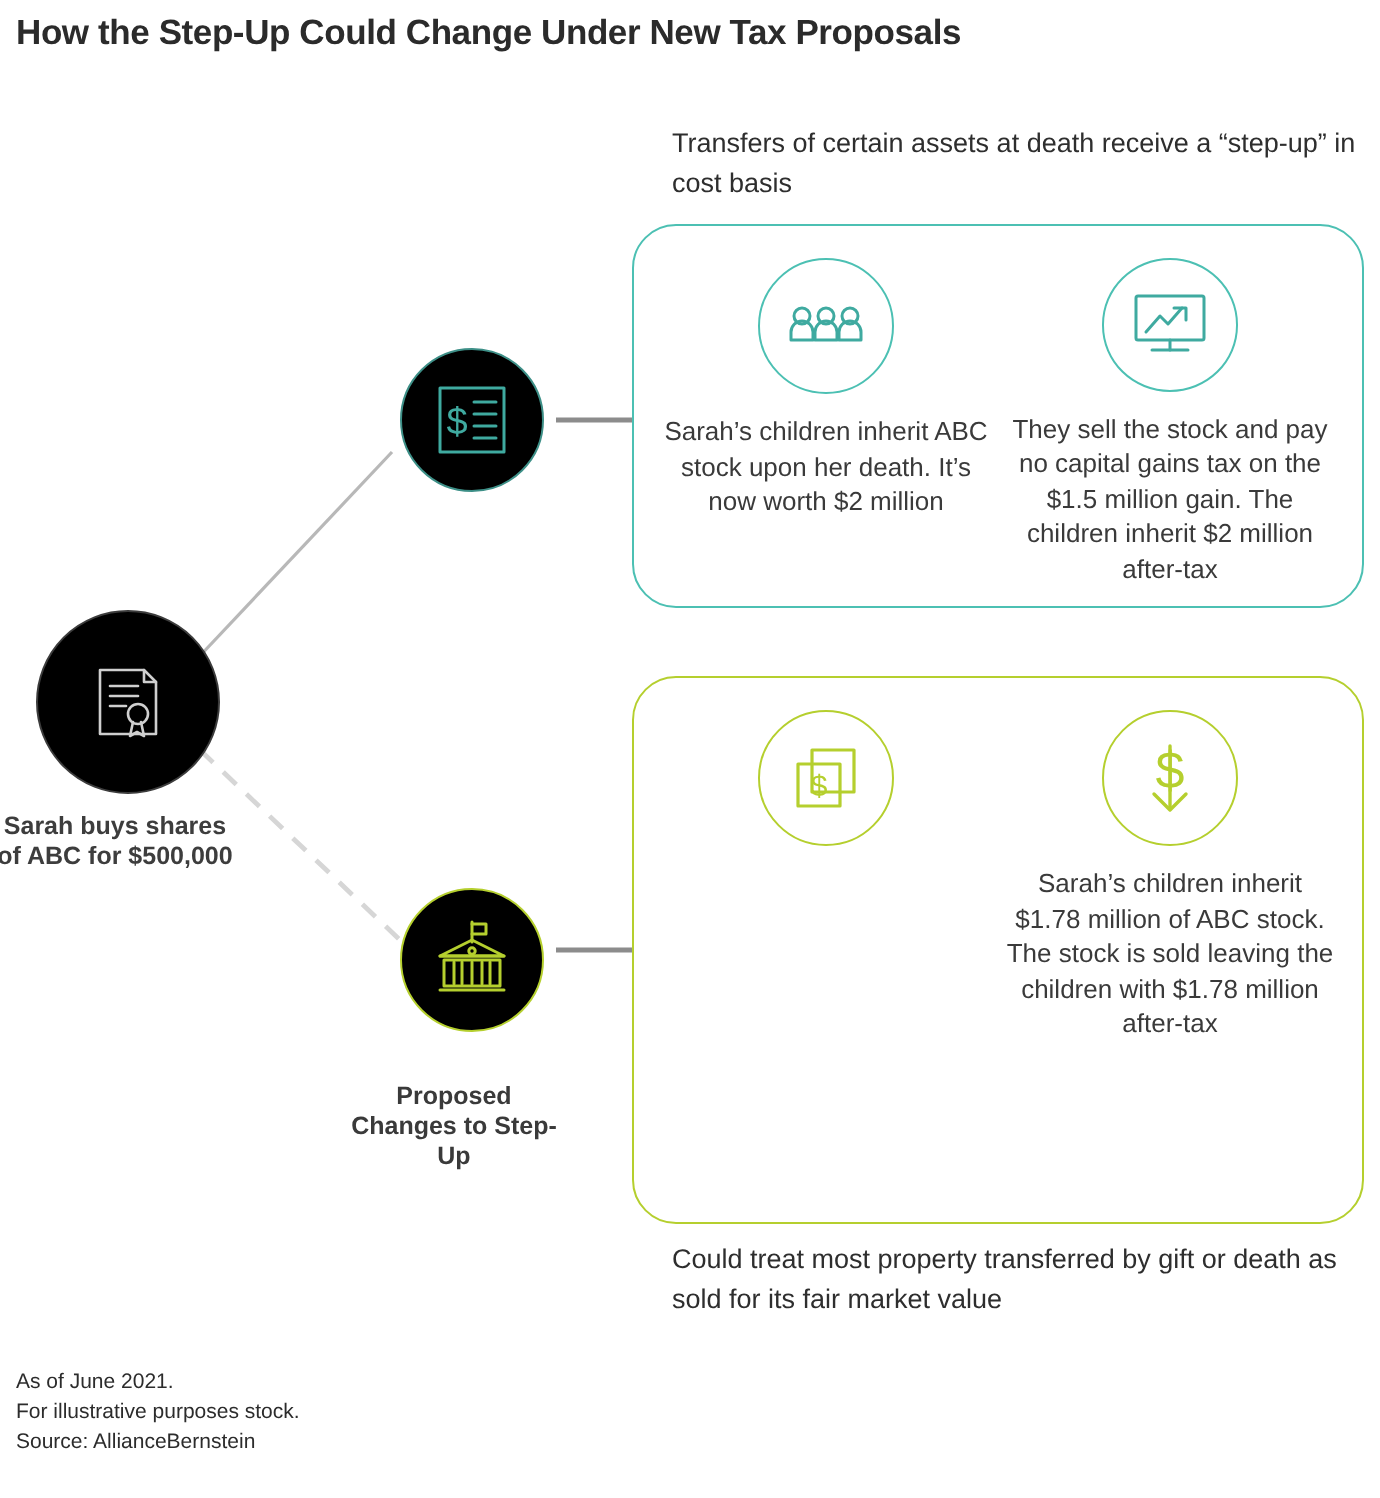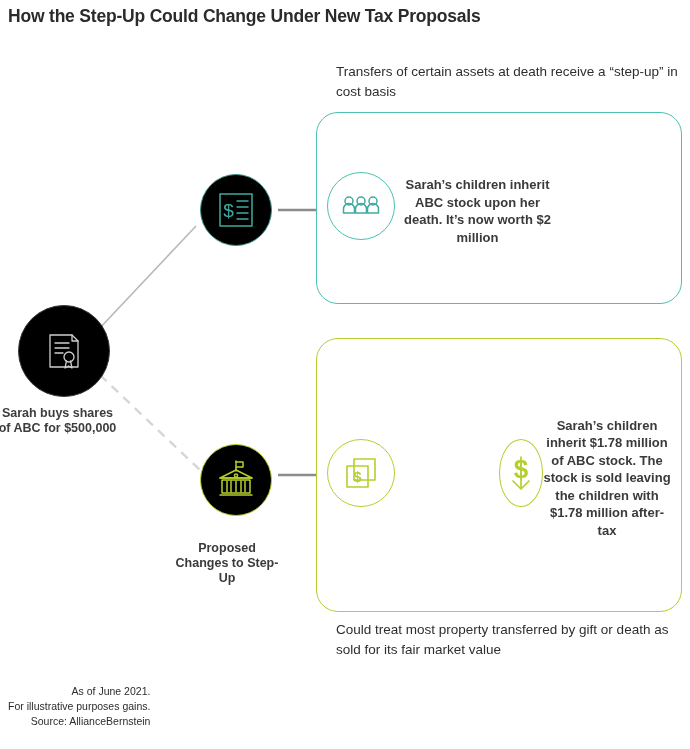--- a/index.html
+++ b/index.html
@@ -51,36 +51,36 @@
 
   .panel-caption {
     position: absolute; font-size: 13.5px; line-height: 20px; color: #2e2e2e;
     width: 360px; left: 336px;
   }
   #caption-top { top: 62px; }
   #caption-bottom { top: 620px; }
 
   
   .cols { display:flex; width:100%; height:100%; padding: 16px 10px 10px 10px; }
-  .col { flex: 1; display:flex; align-items:center;font-weight:bold; }
+  .col { flex: 1; display:flex; flex-direction:column; align-items:center; }
   .col-icon {
     width: 68px; height: 68px; border-radius: 50%;
     display:flex; align-items:center; justify-content:center;
     margin-bottom: 10px;
   }
   .teal .col-icon { border: 1.5px solid #4cc0b3; }
   .lime .col-icon { border: 1.5px solid #b5cf2e; }
   .col-text {
     text-align:center; font-size: 13px; line-height: 17.5px;
     color: #3a3a3a; max-width: 165px;
   }
 
   
   .footer { position:absolute; left: 8px; top: 684px; }
-  .footer div { font-size: 10.5px; line-height: 15px; color: #2c2c2c; text-align: right; }
+  .footer div { font-size: 10.5px; line-height: 15px; color: #2c2c2c; }
 
   svg { display:block; }
 </style>
 </head>
 <body>
 
 <div id="stage">
 
   <div class="title">How the Step-Up Could Change Under New Tax Proposals</div>
 
@@ -155,20 +155,32 @@
             <circle cx="9" cy="16" r="4"></circle>
             <path d="M3.5 28 v-4 a5.5 5.5 0 0 1 11 0 v4 Z"></path>
             <circle cx="21" cy="16" r="4"></circle>
             <path d="M15.5 28 v-4 a5.5 5.5 0 0 1 11 0 v4 Z"></path>
             <circle cx="33" cy="16" r="4"></circle>
             <path d="M27.5 28 v-4 a5.5 5.5 0 0 1 11 0 v4 Z"></path>
           </svg>
         </div>
         <div class="col-text">Sarah’s children inherit ABC stock upon her death. It’s now worth $2 million</div>
       </div>
+      <div class="col">
+        <div class="col-icon">
+          <svg width="42" height="42" viewBox="0 0 42 42" fill="none" stroke="#3faaa0" stroke-width="1.5" stroke-linecap="round" stroke-linejoin="round">
+            <rect x="4" y="7" width="34" height="22" rx="1"></rect>
+            <path d="M9 25 l7-8 4 4 7-8"></path>
+            <path d="M23 13 h6 v6"></path>
+            <line x1="21" y1="29" x2="21" y2="34"></line>
+            <line x1="12" y1="34" x2="30" y2="34"></line>
+          </svg>
+        </div>
+        <div class="col-text">They sell the stock and pay no capital gains tax on the $1.5 million gain. The children inherit $2 million after-tax</div>
+      </div>
     </div>
   </div>
 
   <div class="panel lime" id="panel-proposed">
     <div class="cols">
       <div class="col">
         <div class="col-icon">
           <svg width="42" height="42" viewBox="0 0 42 42" fill="none" stroke="#b5cf2e" stroke-width="1.6" stroke-linecap="round" stroke-linejoin="round">
             <rect x="14" y="7" width="21" height="21"></rect>
             <rect x="7" y="14" width="21" height="21"></rect>
@@ -186,17 +198,17 @@
         </div>
         <div class="col-text">Sarah’s children inherit $1.78 million of ABC stock. The stock is sold leaving the children with $1.78 million after-tax</div>
       </div>
     </div>
   </div>
 
   <div class="panel-caption" id="caption-bottom">Could treat most property transferred by gift or death as sold for its fair market value</div>
 
   <div class="footer">
     <div>As of June 2021.</div>
-    <div>For illustrative purposes gains.</div>
+    <div>For illustrative purposes stock.</div>
     <div>Source: AllianceBernstein</div>
   </div>
 
 </div>
 
 </body></html>

